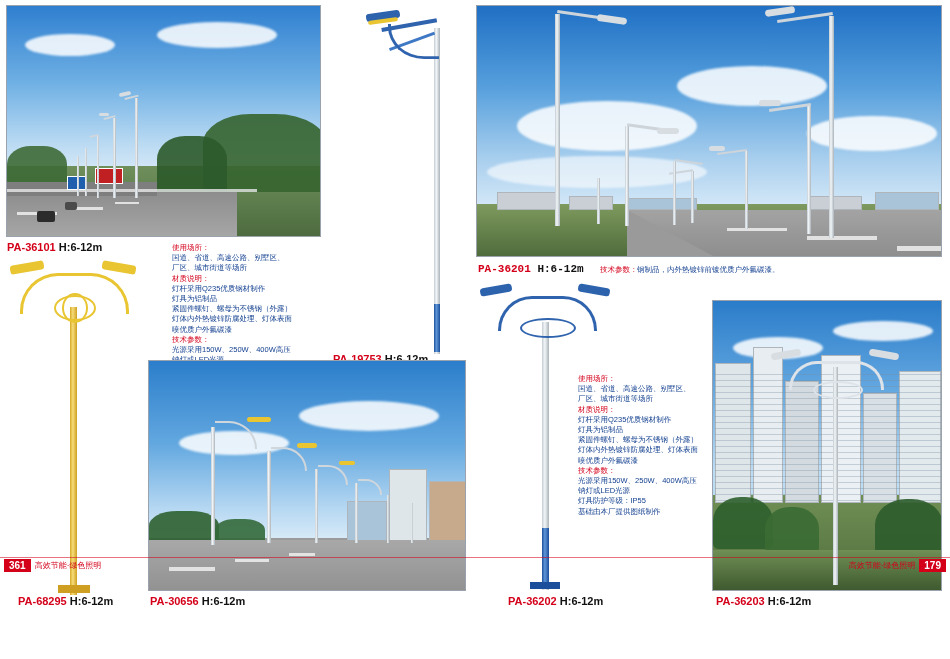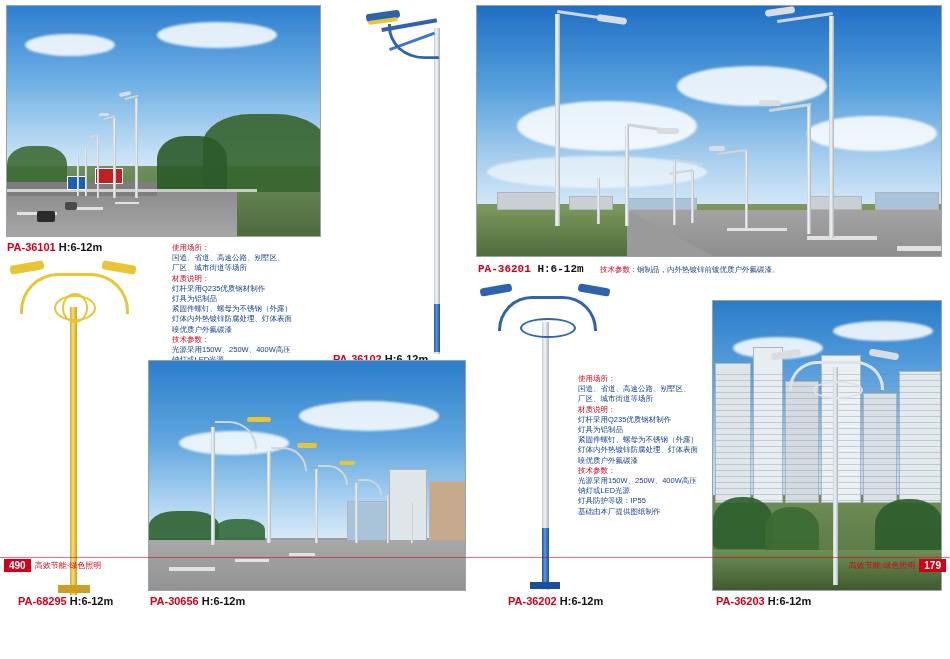--- a/index.html
+++ b/index.html
@@ -242,21 +242,21 @@
     <div class="pole" style="left:104px; top:24px; width:6px; height:326px;"></div>
     <div class="pole-blue" style="left:104px; top:300px; width:6px; height:48px;"></div>
 
     <div class="arm-blue" style="left:52px; top:24px; width:56px; height:4px; transform:rotate(-10deg); background:#2f63ae;"></div>
     <div class="arm-blue" style="left:60px; top:44px; width:48px; height:3px; transform:rotate(-20deg); background:#3f78c4;"></div>
     <div style="position:absolute; left:58px; top:18px; width:48px; height:36px; border:3px solid #2f63ae; border-right:none; border-top:none; border-radius:0 0 0 36px; transform:scaleY(.9);"></div>
     <div class="head-b" style="left:36px; top:8px; width:34px; height:8px; transform:rotate(-8deg);"></div>
     <div class="head-y" style="left:38px; top:15px; width:30px; height:4px; transform:rotate(-8deg);"></div>
   </div>
   <div class="caption" style="left:333px; top:353px;">
-    <span>PA-36102</span>
+    <span>PA-19753</span>
     <span class="h">H:6-12m</span>
   </div>
 
   <div class="photo" style="left:476px; top:5px; width:466px; height:252px;">
     <div class="sky" style="height:205px; background:linear-gradient(#1f6fc4,#57a0dd 40%,#a9cfee 75%,#d8eaf8);"></div>
     <div class="cloud" style="left:40px; top:95px; width:180px; height:50px;"></div>
     <div class="cloud" style="left:200px; top:60px; width:150px; height:40px;"></div>
     <div class="cloud" style="left:330px; top:110px; width:130px; height:35px;"></div>
     <div class="cloud" style="left:10px; top:150px; width:220px; height:32px; opacity:.7;"></div>
     <div class="ground" style="height:52px; background:linear-gradient(#7e9a5e,#4f6c3c);"></div>
@@ -412,21 +412,21 @@
     <div class="head" style="left:58px; top:50px; width:30px; height:7px; transform:rotate(-10deg);"></div>
     <div class="head" style="left:156px; top:50px; width:30px; height:7px; transform:rotate(10deg);"></div>
   </div>
   <div class="caption" style="left:716px; top:595px;">
     <span>PA-36203</span>
     <span class="h">H:6-12m</span>
   </div>
 
   <div class="hr-rule"></div>
   <div class="folio-left">
-    <span class="folio-num">490</span>
+    <span class="folio-num">361</span>
     <span class="folio-txt">高效节能·绿色照明</span>
   </div>
   <div class="folio-right">
     <span class="folio-txt">高效节能·绿色照明</span>
     <span class="folio-num">179</span>
   </div>
 
 </div>
 
 </body></html>

